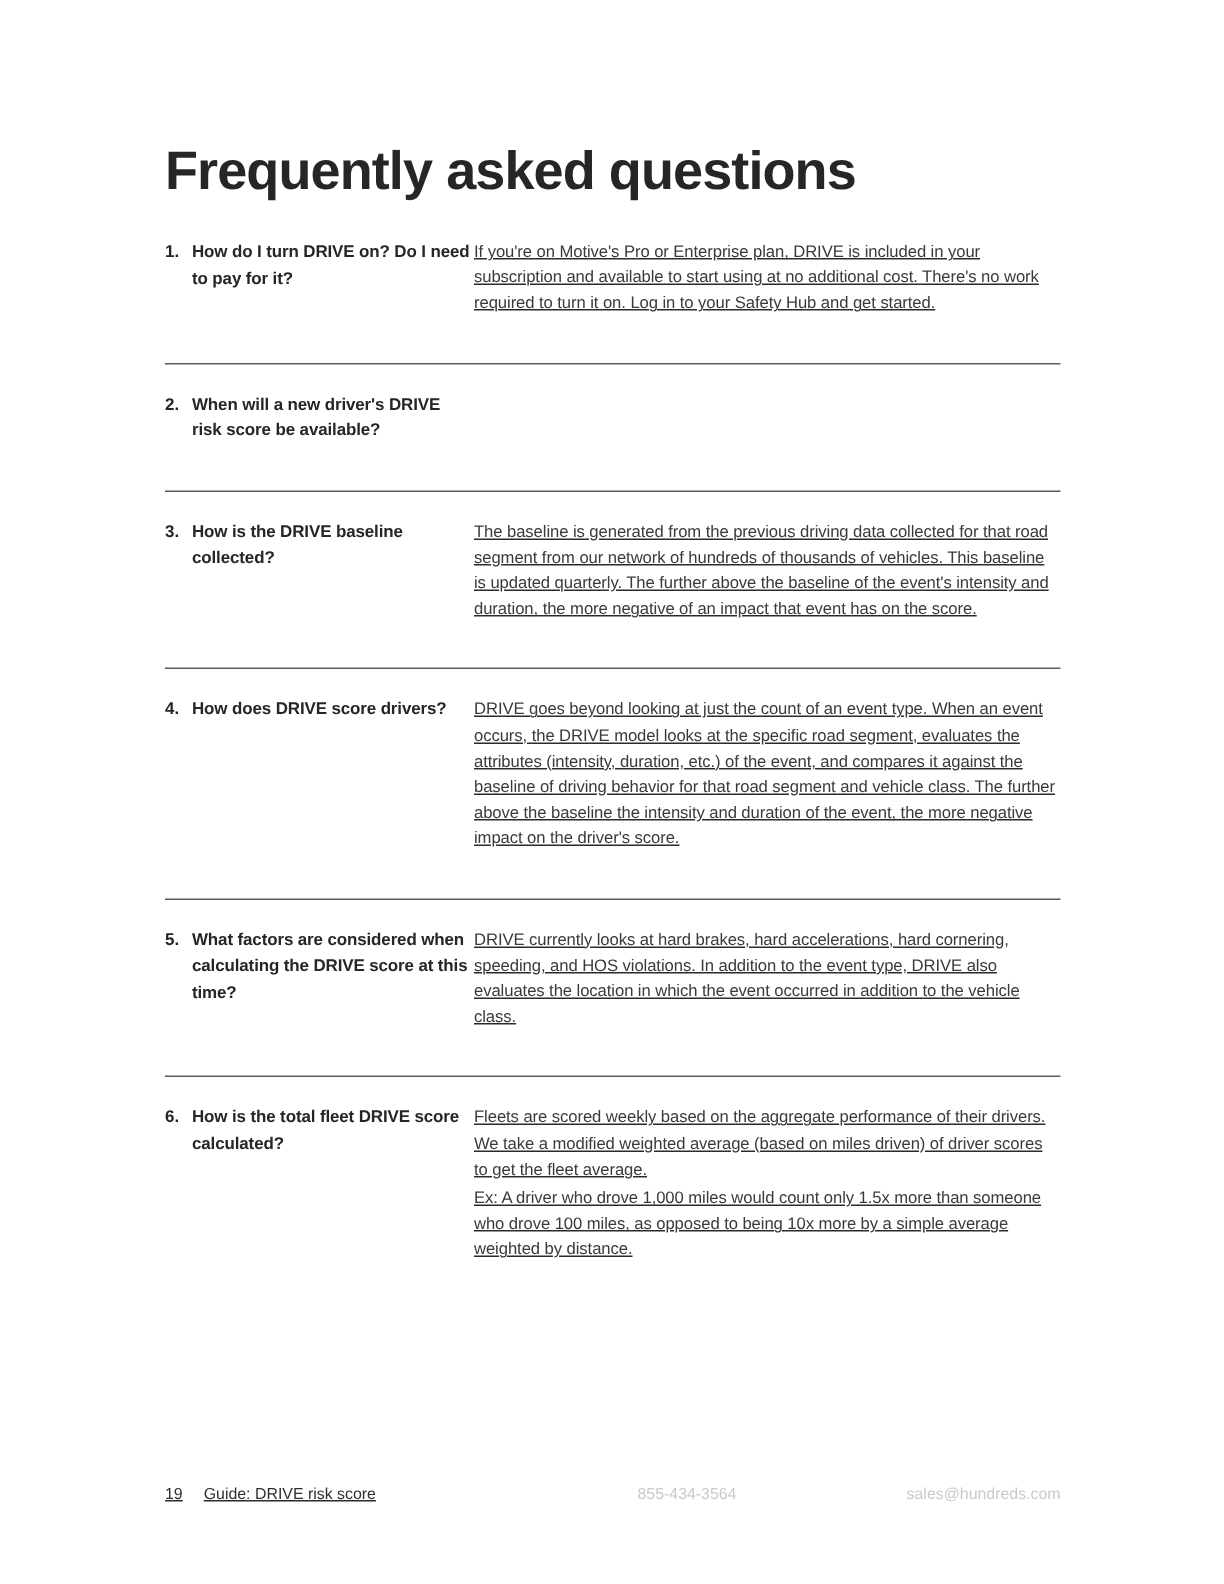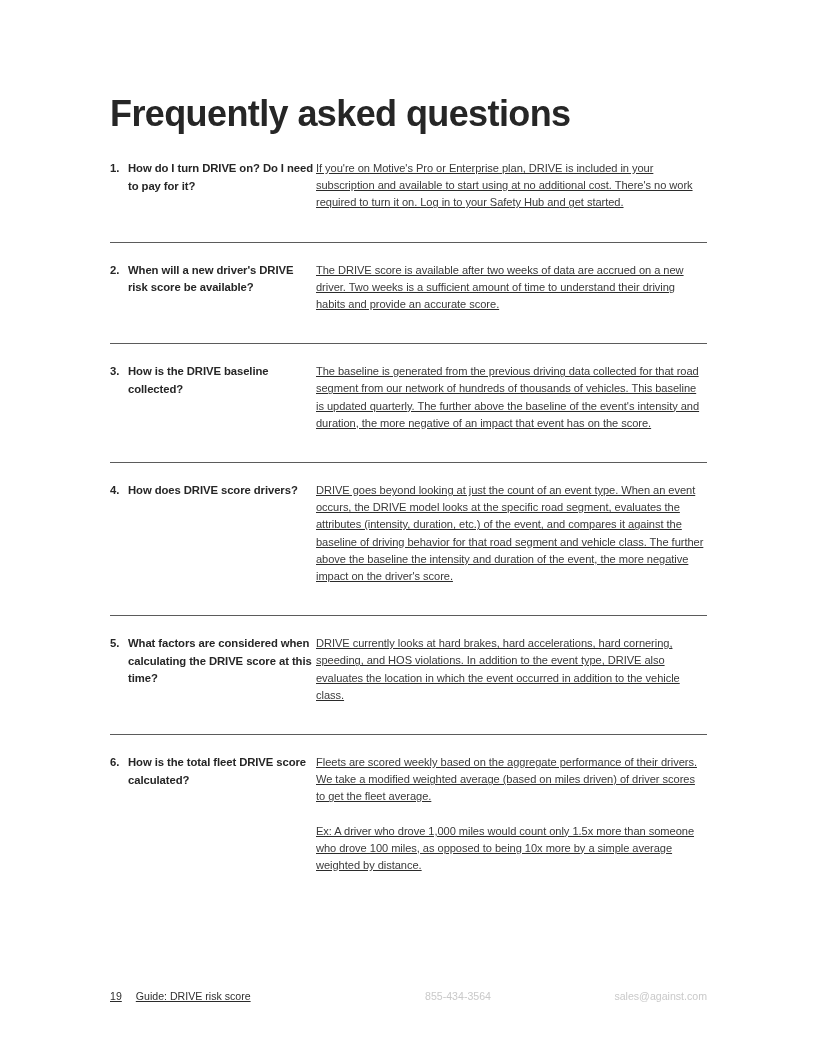--- a/index.html
+++ b/index.html
@@ -78,21 +78,21 @@
   }
   .a-para {
     font-size: 11.1px;
     font-weight: 400;
     line-height: 17.2px;
     color: #3a3a3a;
     letter-spacing: -0.05px;
     margin: 0;
   }
   .a-para + .a-para {
-    margin-top: 17px;
+    margin-top: 2px;
   }
   .pad-1 { padding-top: 8px; padding-bottom: 30px; }
   .pad-n { padding-top: 19px; padding-bottom: 30px; }
   .footer {
     position: absolute;
     left: 110px;
     top: 988px;
     width: 597px;
     height: 16px;
     font-size: 10.6px;
@@ -145,23 +145,20 @@
         </div>
         <div class="faq-a-col">
           <p class="a-para">If you're on Motive's Pro or Enterprise plan, DRIVE is included in your subscription and available to start using at no additional cost. There's no work required to turn it on. Log in to your Safety Hub and get started.</p>
         </div>
       </div>
       <div class="faq-item pad-n">
         <div class="faq-q-col">
           <span class="q-num">2.</span>
           <span class="q-text">When will a new driver's DRIVE risk score be available?</span>
         </div>
-        <div class="faq-a-col">
-          <p class="a-para">The DRIVE score is available after two weeks of data are accrued on a new driver. Two weeks is a sufficient amount of time to understand their driving habits and provide an accurate score.</p>
-        </div>
       </div>
       <div class="faq-item pad-n">
         <div class="faq-q-col">
           <span class="q-num">3.</span>
           <span class="q-text">How is the DRIVE baseline collected?</span>
         </div>
         <div class="faq-a-col">
           <p class="a-para">The baseline is generated from the previous driving data collected for that road segment from our network of hundreds of thousands of vehicles. This baseline is updated quarterly. The further above the baseline of the event's intensity and duration, the more negative of an impact that event has on the score.</p>
         </div>
       </div>
@@ -194,16 +191,16 @@
         </div>
       </div>
     </div>
 
   <div class="footer">
     <div class="footer-left">
       <span class="footer-page">19</span>
       <span class="footer-guide">Guide: DRIVE risk score</span>
     </div>
     <span class="footer-phone">855-434-3564</span>
-    <span class="footer-email">sales@against.com</span>
+    <span class="footer-email">sales@hundreds.com</span>
   </div>
 
 </div>
 
 </body></html>

